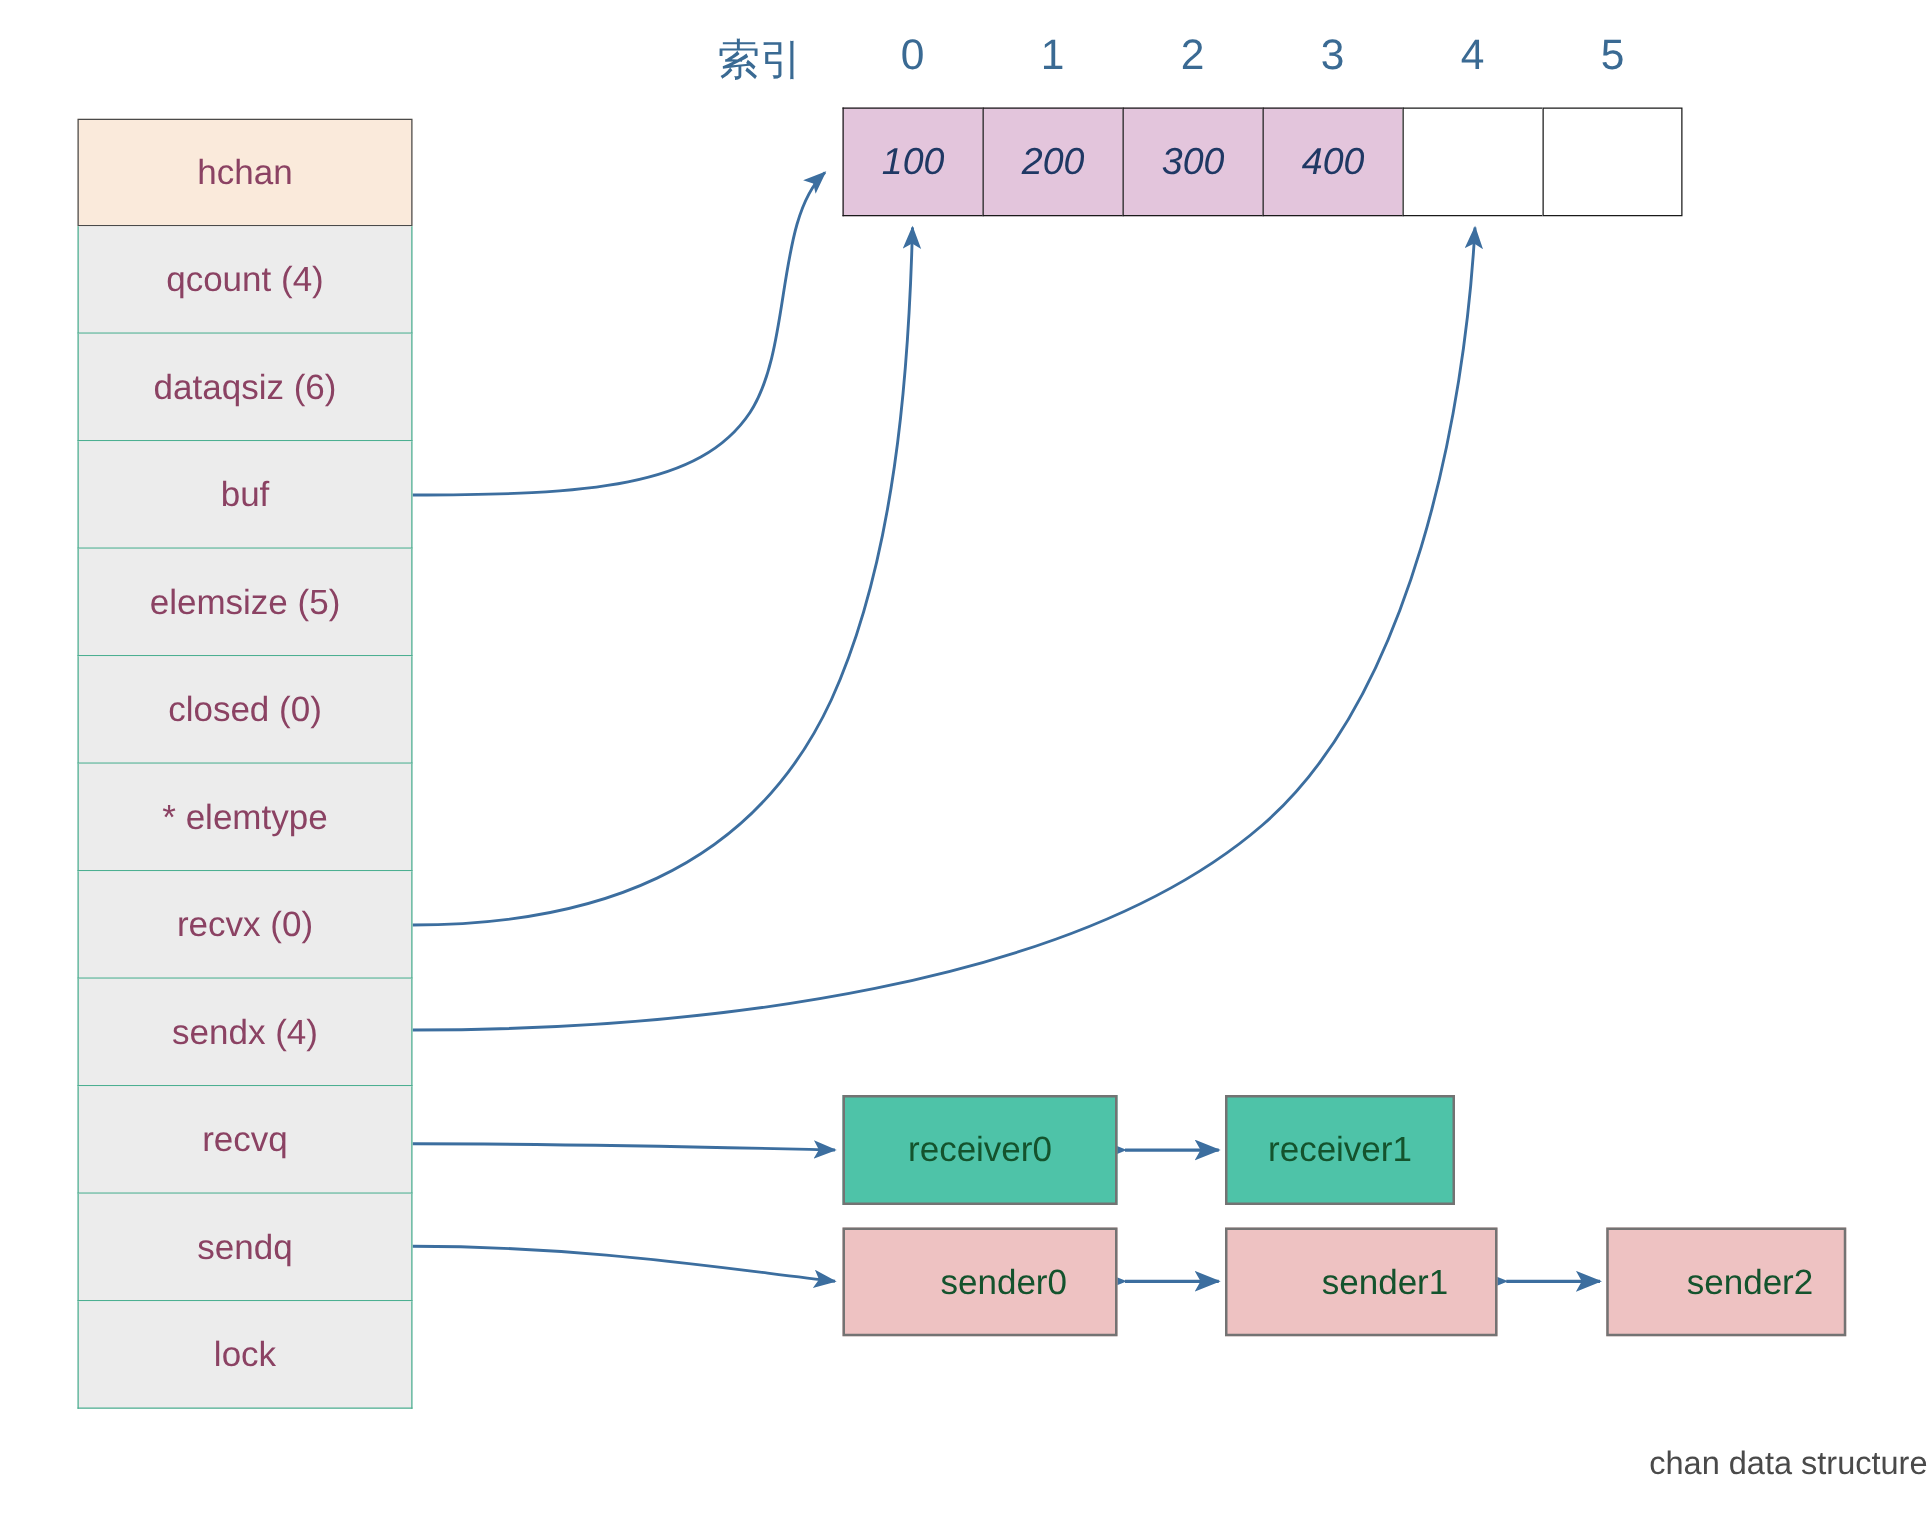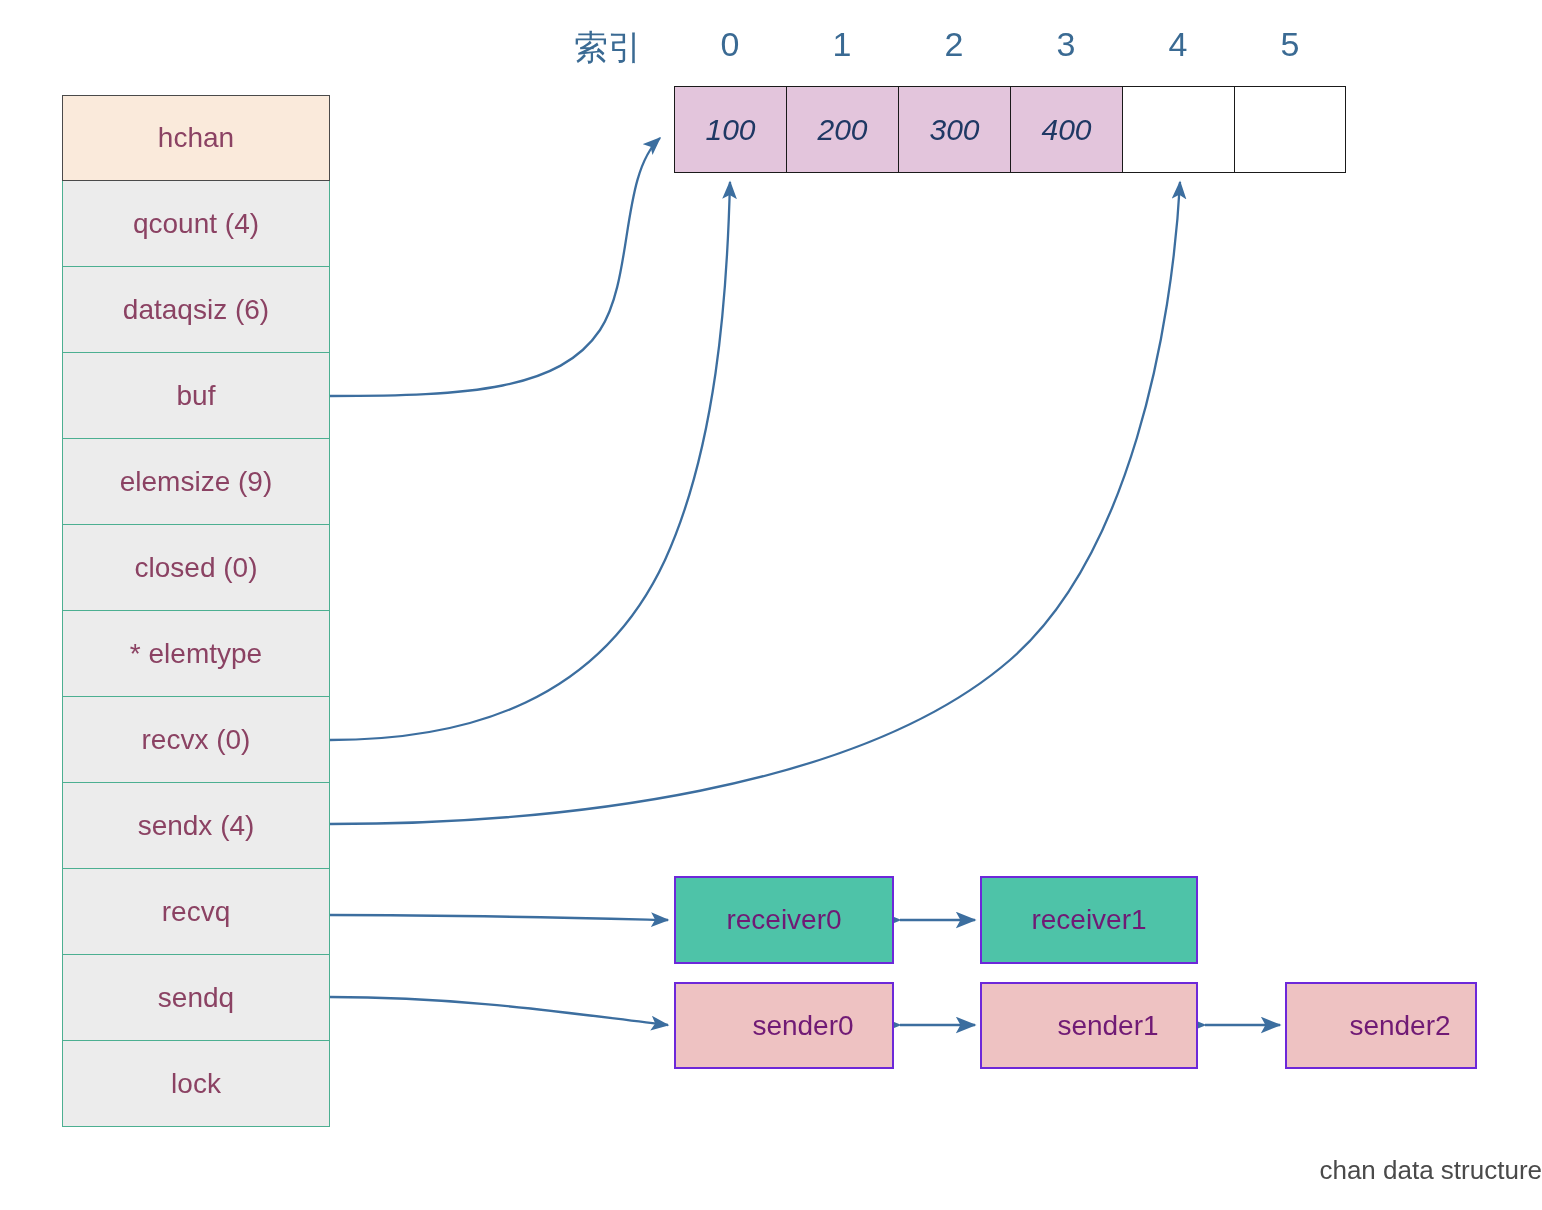--- a/index.html
+++ b/index.html
@@ -101,26 +101,26 @@
     color: #1f3864;
     background: #ffffff;
   }
   .buf-cell:last-child { border-right: 1.8px solid #1a1a1a; }
   .buf-cell.filled { background: #e3c5dc; }
 
   
   .qnode {
     position: absolute;
     box-sizing: border-box;
-    border: 2px solid #6d28d9;
+    border: 2px solid #737373;
     display: flex;
     align-items: center;
     justify-content: center;
     font-size: 28px;
-    color: #701a75;
+    color: #14532d;
   }
   .qnode.recv { background: #4ec3a8; }
   .qnode.send { background: #eec2c2; padding-left: 38px; }
 
   
   .caption {
     position: absolute;
     left: 0;
     top: 1155px;
     width: 1542px;
@@ -163,21 +163,21 @@
 
     <path d="M1205,1025 L1280,1025" fill="none" stroke="#3c6e9f" stroke-width="2.6" marker-end="url(#ahs)" marker-start="url(#ahs)"></path>
   </svg>
 
   <div class="struct-table">
     <div class="struct-header">hchan</div>
 
     <div class="struct-row">qcount (4)</div>
     <div class="struct-row">dataqsiz (6)</div>
     <div class="struct-row">buf</div>
-    <div class="struct-row">elemsize (9)</div>
+    <div class="struct-row">elemsize (5)</div>
     <div class="struct-row">closed (0)</div>
     <div class="struct-row">* elemtype</div>
     <div class="struct-row">recvx (0)</div>
     <div class="struct-row">sendx (4)</div>
     <div class="struct-row">recvq</div>
     <div class="struct-row">sendq</div>
     <div class="struct-row">lock</div>
   </div>
 
   <div class="index-title">索引</div>
@@ -192,21 +192,21 @@
   <div class="buf-array">
     <div class="buf-cell filled">100</div>
     <div class="buf-cell filled">200</div>
     <div class="buf-cell filled">300</div>
     <div class="buf-cell filled">400</div>
     <div class="buf-cell"></div>
     <div class="buf-cell"></div>
   </div>
 
   <div class="qnode recv" style="left:674px; top:876px; width:220px; height:88px;">receiver0</div>
-  <div class="qnode recv" style="left:980px; top:876px; width:218px; height:88px;">receiver1</div>
+  <div class="qnode recv" style="left:980px; top:876px; width:184px; height:88px;">receiver1</div>
 
   <div class="qnode send" style="left:674px; top:982px; width:220px; height:87px;">sender0</div>
   <div class="qnode send" style="left:980px; top:982px; width:218px; height:87px;">sender1</div>
   <div class="qnode send" style="left:1285px; top:982px; width:192px; height:87px;">sender2</div>
 
   <div class="caption">chan data structure</div>
 
 </div>
 
 </body></html>

